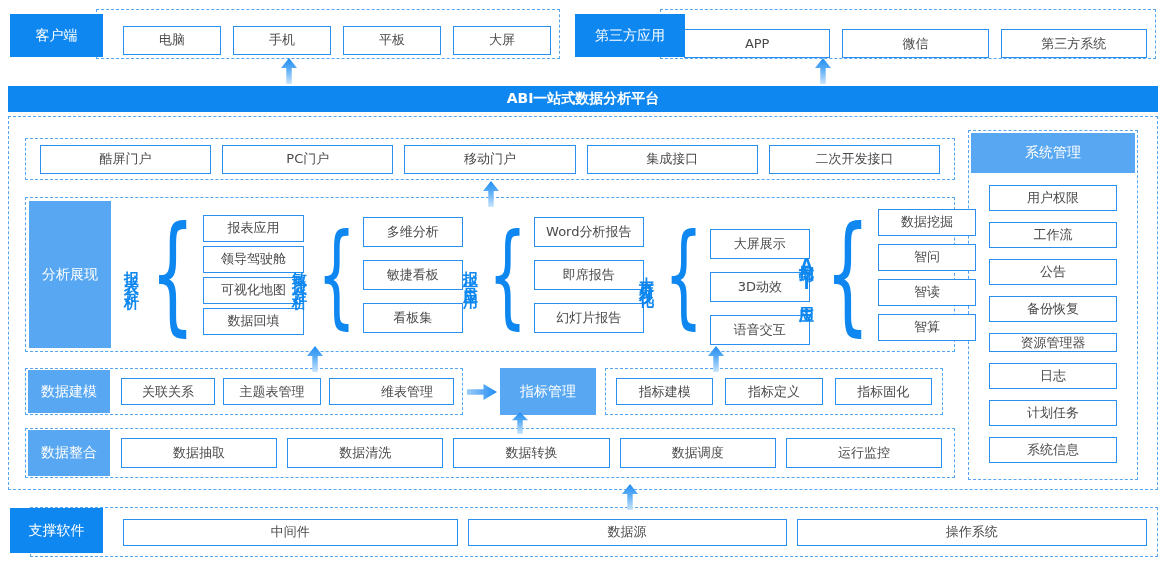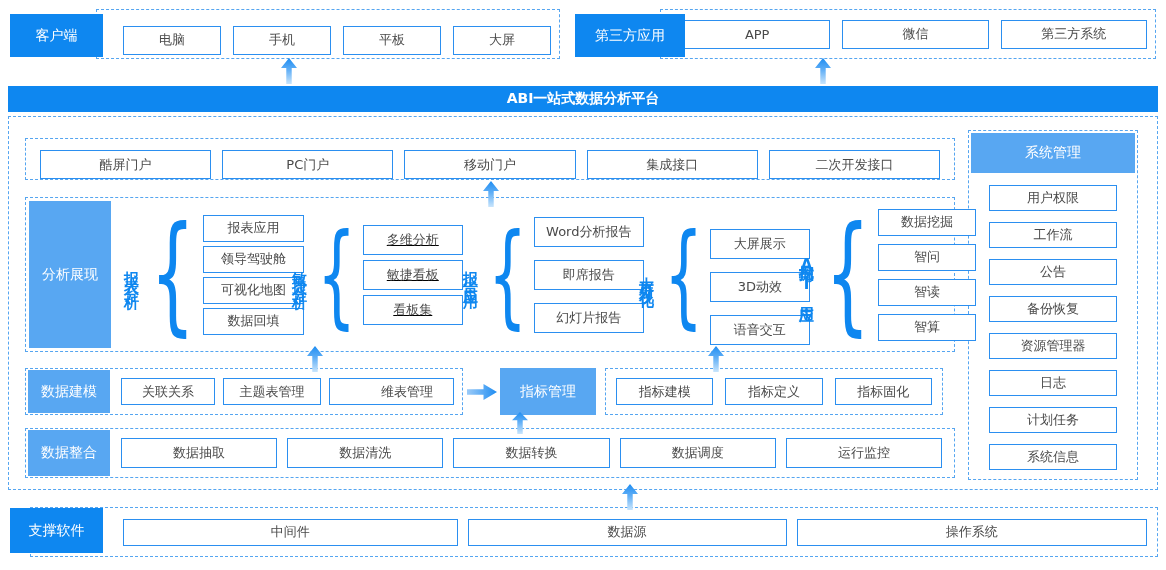--- a/index.html
+++ b/index.html
@@ -82,41 +82,41 @@
       </div>
     <div class="wbox" style="flex:1;height:29px;">
         <span>平板</span>
       </div>
     <div class="wbox" style="flex:1;height:29px;">
         <span>大屏</span>
       </div>
   </div>
   <div class="solid-label" style="left:10px;top:14px;width:93px;height:43px;">客户端</div>
 
-  <div class="dashed flexrow" style="left:660px;top:9px;width:496px;height:50px;gap:12px;padding:0 8px 0 23px;">
+  <div class="dashed flexrow" style="left:660px;top:9px;width:496px;height:50px;gap:12px;padding:0 8px 0 23px;align-items:flex-end;">
     <div class="wbox" style="flex:1;height:29px;">
         <span>APP</span>
       </div>
     <div class="wbox" style="flex:1;height:29px;">
         <span>微信</span>
       </div>
     <div class="wbox" style="flex:1;height:29px;">
         <span>第三方系统</span>
       </div>
   </div>
   <div class="solid-label" style="left:575px;top:14px;width:110px;height:43px;">第三方应用</div>
 
   <div class="arrow-up" style="left:281px;top:58px;"></div>
   <div class="arrow-up" style="left:815px;top:58px;"></div>
 
   <div class="banner">ABI一站式数据分析平台</div>
 
   <div class="dashed" style="left:8px;top:116px;width:1150px;height:374px;background:transparent;"></div>
 
-  <div class="dashed flexrow" style="left:25px;top:138px;width:930px;height:42px;gap:11px;padding:0 14px;align-items:flex-end;">
+  <div class="dashed flexrow" style="left:25px;top:138px;width:930px;height:42px;gap:11px;padding:0 14px;">
     <div class="wbox" style="flex:1;height:29px;">
         <span>酷屏门户</span>
       </div>
     <div class="wbox" style="flex:1;height:29px;">
         <span>PC门户</span>
       </div>
     <div class="wbox" style="flex:1;height:29px;">
         <span>移动门户</span>
       </div>
     <div class="wbox" style="flex:1;height:29px;">
@@ -146,21 +146,21 @@
           </div>
         <div class="wbox" style="height:27px;">
             <span>数据回填</span>
           </div>
       </div>
     </div>
 
     <div class="agroup" style="left:265px;">
       <span class="vlabel ls8">敏捷分析</span>
       <span class="brace brace-md">{</span>
-      <div class="vcol" style="width:100px;gap:5px;text-decoration:underline;">
+      <div class="vcol" style="width:100px;gap:13px;">
         <div class="wbox" style="height:30px;">
             <span>多维分析</span>
           </div>
         <div class="wbox" style="height:30px;">
             <span>敏捷看板</span>
           </div>
         <div class="wbox" style="height:30px;">
             <span>看板集</span>
           </div>
       </div>
@@ -279,21 +279,21 @@
         </div>
       <div class="wbox" style="width:128px;height:26px;">
           <span>工作流</span>
         </div>
       <div class="wbox" style="width:128px;height:26px;">
           <span>公告</span>
         </div>
       <div class="wbox" style="width:128px;height:26px;">
           <span>备份恢复</span>
         </div>
-      <div class="wbox" style="width:128px;height:26px;">
+      <div class="wbox" style="width:128px;height:19px;">
           <span>资源管理器</span>
         </div>
       <div class="wbox" style="width:128px;height:26px;">
           <span>日志</span>
         </div>
       <div class="wbox" style="width:128px;height:26px;">
           <span>计划任务</span>
         </div>
       <div class="wbox" style="width:128px;height:26px;">
           <span>系统信息</span>

